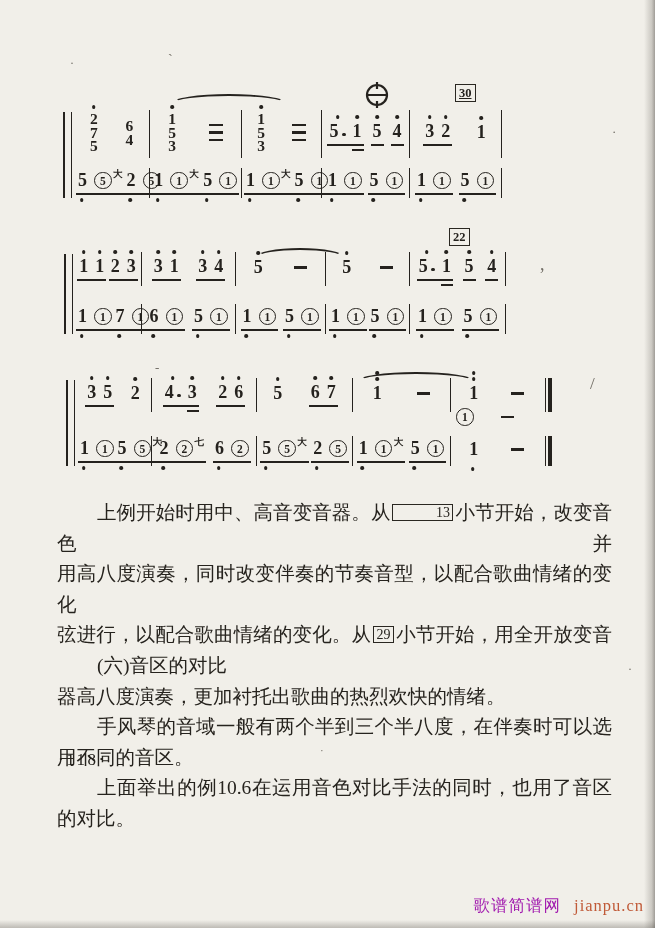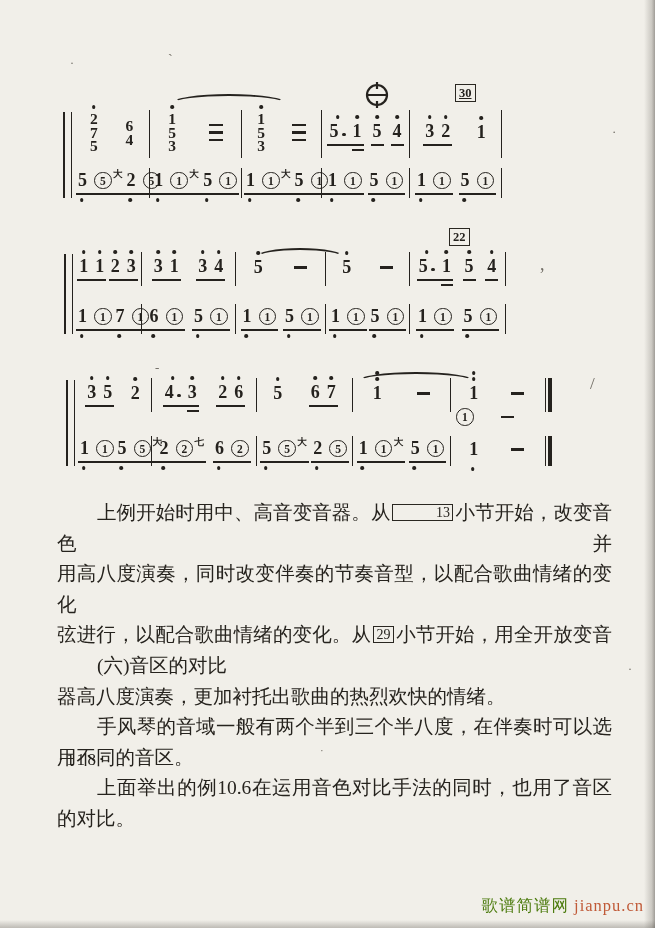--- a/index.html
+++ b/index.html
@@ -697,18 +697,18 @@
       <div class="line full"><span>弦进行，以配合歌曲情绪的变化。从</span><span class="inlinebox">29</span><span>小节开始，用全开放变音</span></div>
       <div class="line" style="text-indent: 40px;"><span>(六)音区的对比</span></div>
       <div class="line"><span>器高八度演奏，更加衬托出歌曲的热烈欢快的情绪。</span></div>
       <div class="line full" style="text-indent: 40px;"><span>手风琴的音域一般有两个半到三个半八度，在伴奏时可以选</span></div>
       <div class="line"><span>用不同的音区。</span></div>
       <div class="line full" style="text-indent: 40px;"><span>上面举出的例10.6在运用音色对比手法的同时，也用了音区</span></div>
       <div class="line"><span>的对比。</span></div>
     </div>
   <div class="pagenum" style="left:58px;top:750px;">·118·</div>
   <div class="watermark">
-    <span style="color: #4d7c0f; margin-left: 24px;">歌谱简谱网</span>
-    <span style="color: rgb(192, 90, 56);">jianpu.cn</span>
+    <span style="color: #a21caf; margin-left: 24px;">歌谱简谱网</span>
+    <span style="color: rgb(192, 90, 56); margin-left: 8px;">jianpu.cn</span>
   </div>
   <div class="edge-right"></div>
   <div class="edge-bottom"></div>
 </div>
 
 </body></html>

